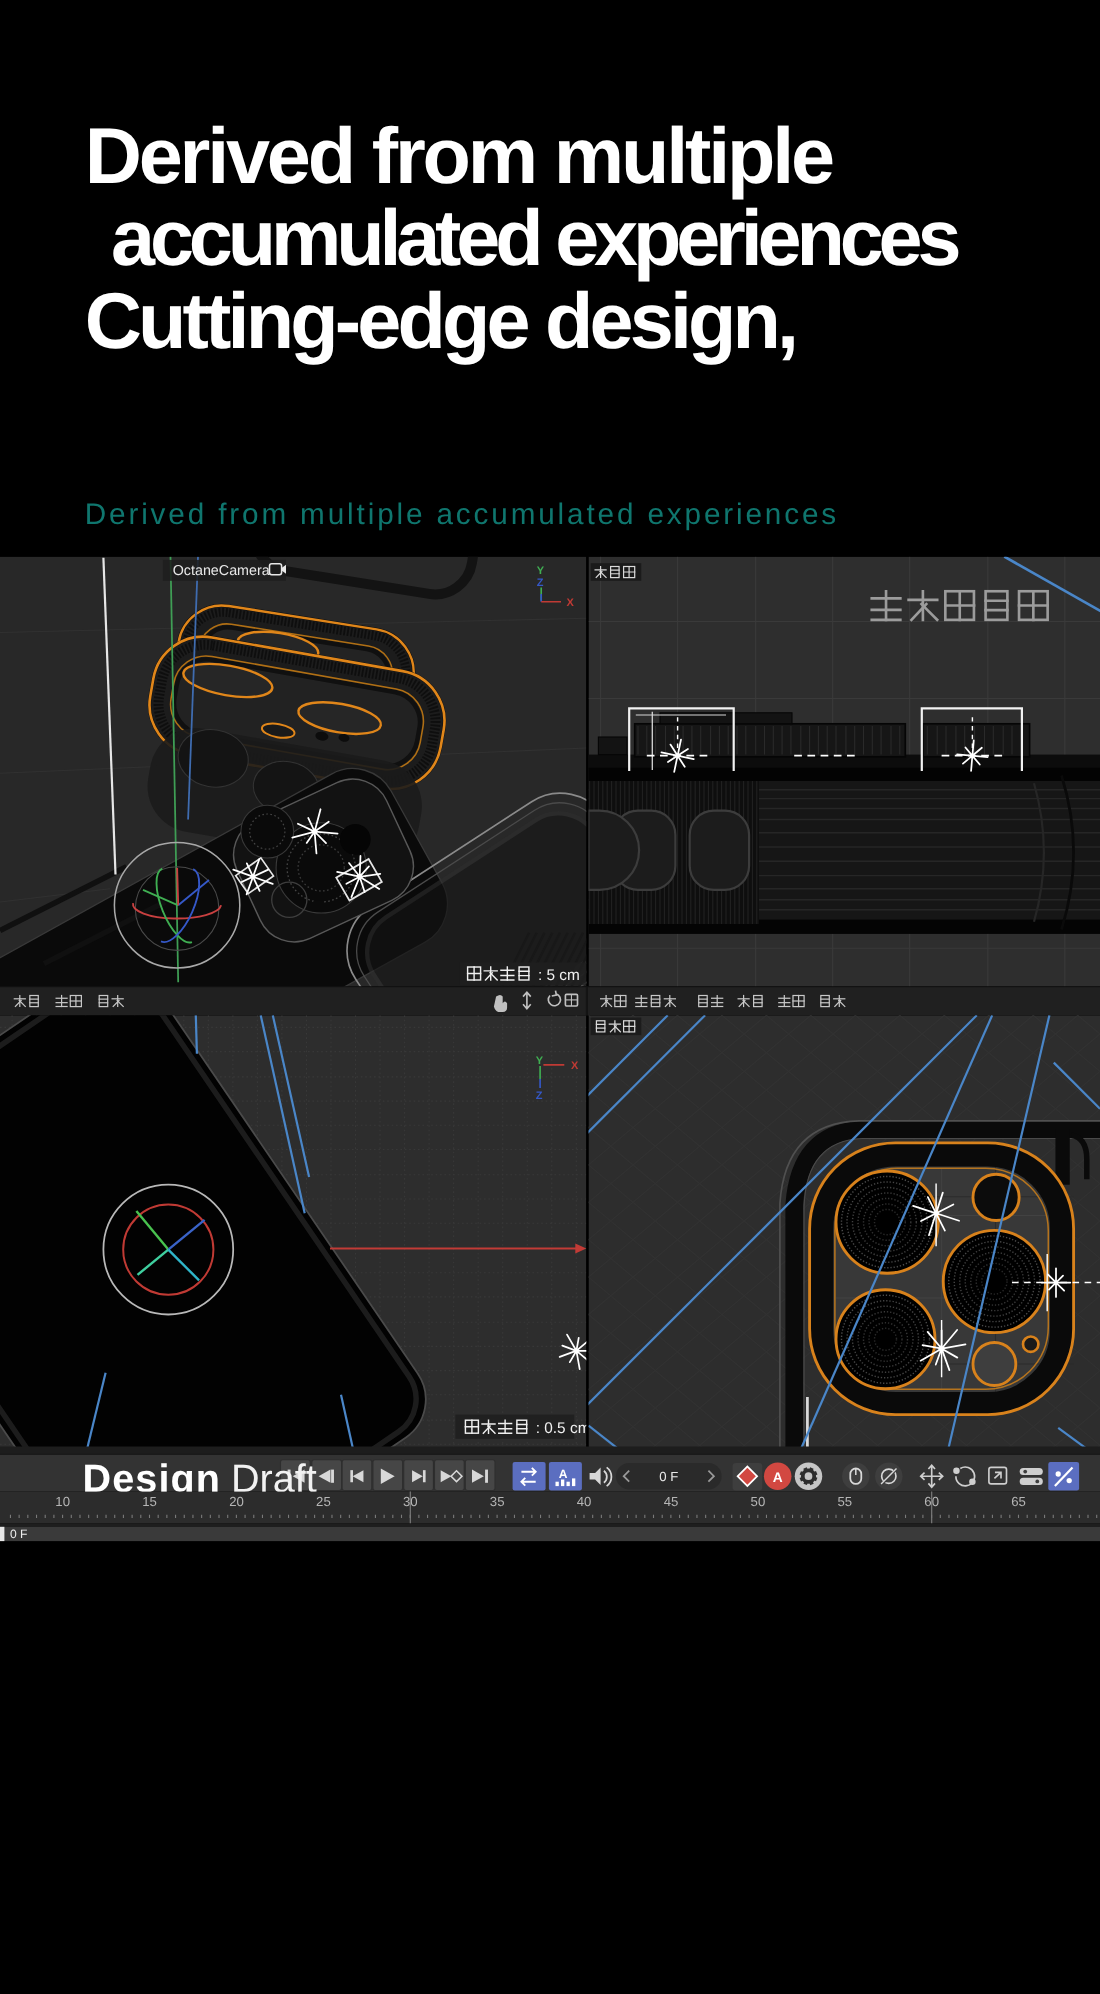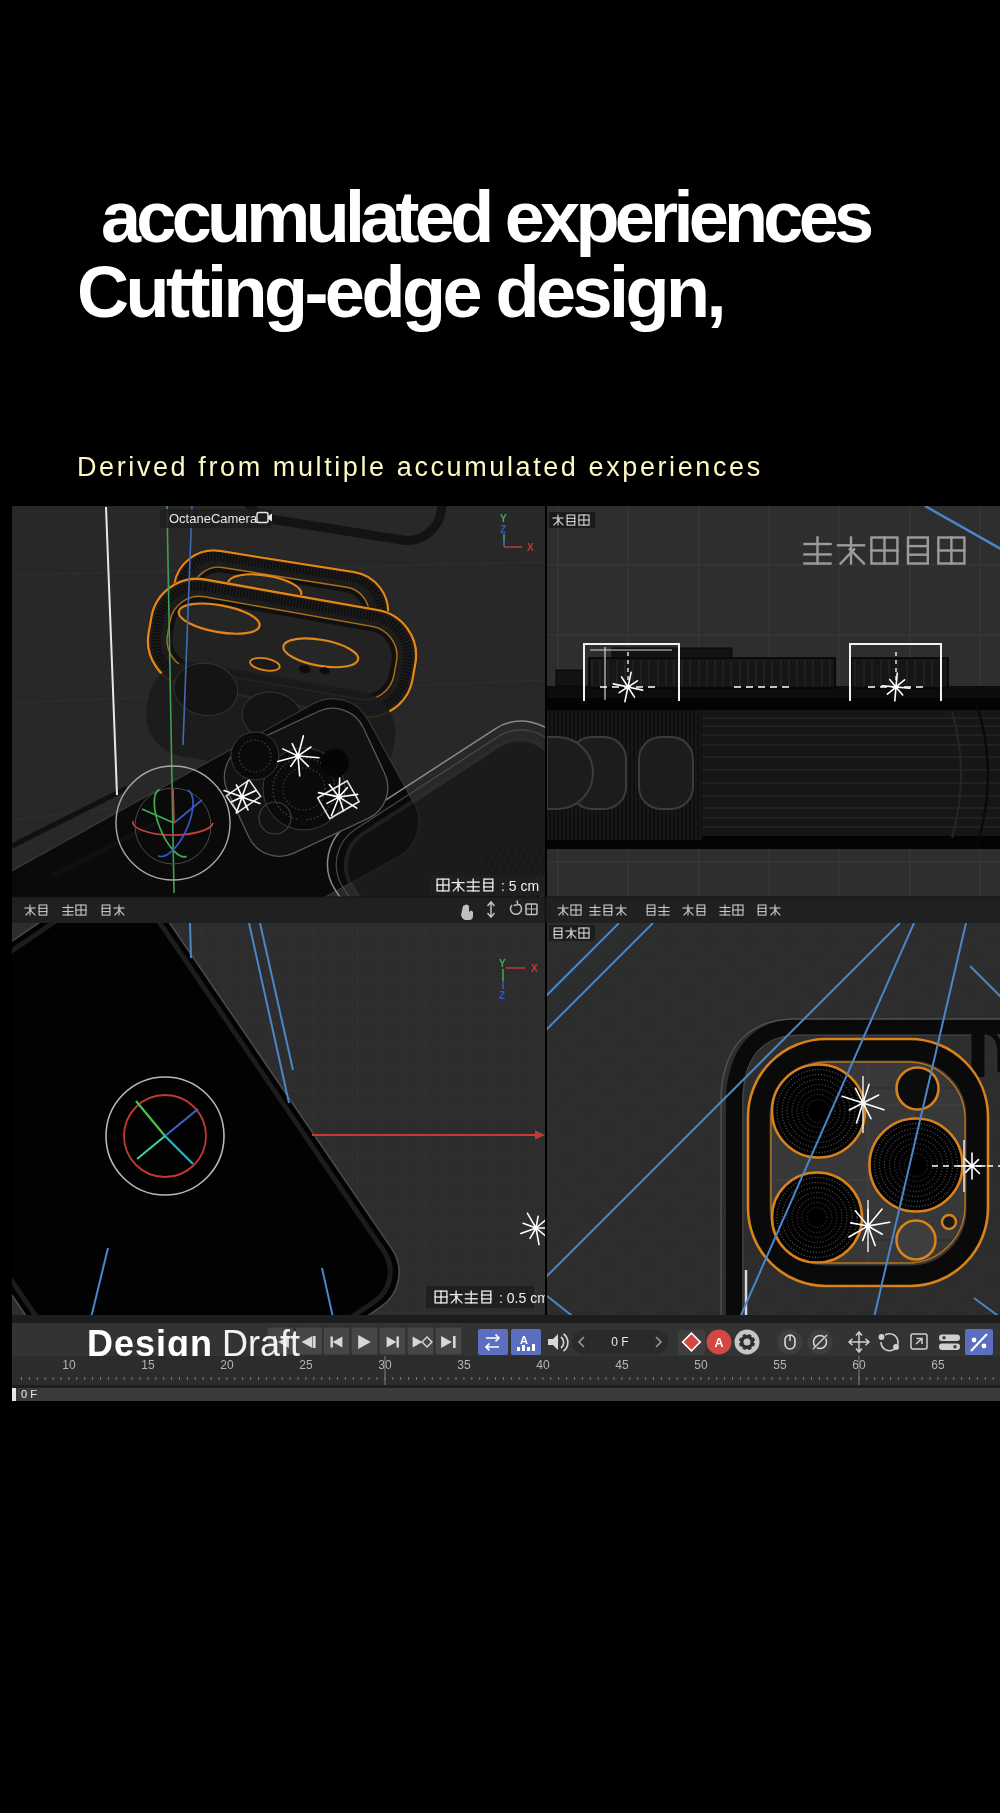--- a/index.html
+++ b/index.html
@@ -1,26 +1,26 @@
 <!DOCTYPE html>
 <html><head><meta charset="utf-8">
 <style>
 * { margin:0; padding:0; box-sizing:border-box; }
 html,body { width:1000px; height:1813px; background:#000; overflow:hidden; }
 body { font-family:"Liberation Sans", sans-serif; position:relative; }
 .hd { position:absolute; left:77px; top:105px; color:#fff; font-weight:bold;
       font-size:72px; line-height:75px; white-space:nowrap; }
 .hd .l1 { letter-spacing:-2.9px; } .hd .l2 { letter-spacing:-4.7px;margin-left:24px; }
 .hd .l3 { letter-spacing:-3.5px;text-align:center; } .hd .l4 { letter-spacing:-3.9px; }
-.sub { position:absolute; left:77px; top:454px; color:#fef9c3; font-size:27px; line-height:27px;
+.sub { position:absolute; left:77px; top:454px; color:#0f766e; font-size:27px; line-height:27px;
        letter-spacing:2.6px; white-space:nowrap; }
-.shot { position:absolute; left:12px; top:506px; width:816px; height:897px; }
+.shot { position:absolute; left:0; top:506px; width:816px; height:897px; }
 </style></head>
 <body>
-<div class="hd"><br><span class="l2">accumulated experiences</span><br><span class="l3">Cutting-edge design,</span><br></div>
+<div class="hd"><span class="l1">Derived from multiple</span><br><span class="l2">accumulated experiences</span><br><span class="l3">Cutting-edge design,</span><br></div>
 <div class="sub">Derived from multiple accumulated experiences</div>
 <div class="shot"><svg width="1000" height="897" viewBox="0 506 1000 897">
 <defs>
 <clipPath id="vp1">
           <rect x="0" y="506" width="533" height="391"></rect>
         </clipPath>
 <clipPath id="vp2">
           <rect x="535" y="506" width="465" height="391"></rect>
         </clipPath>
 <clipPath id="vp3">

